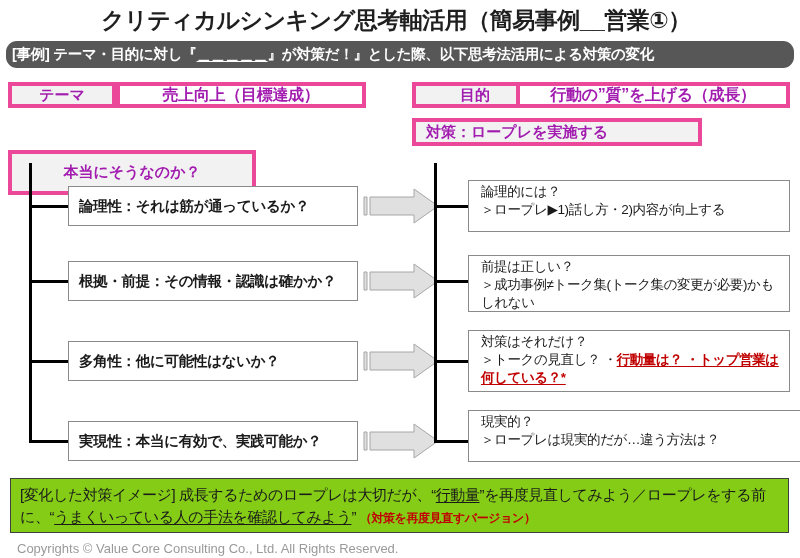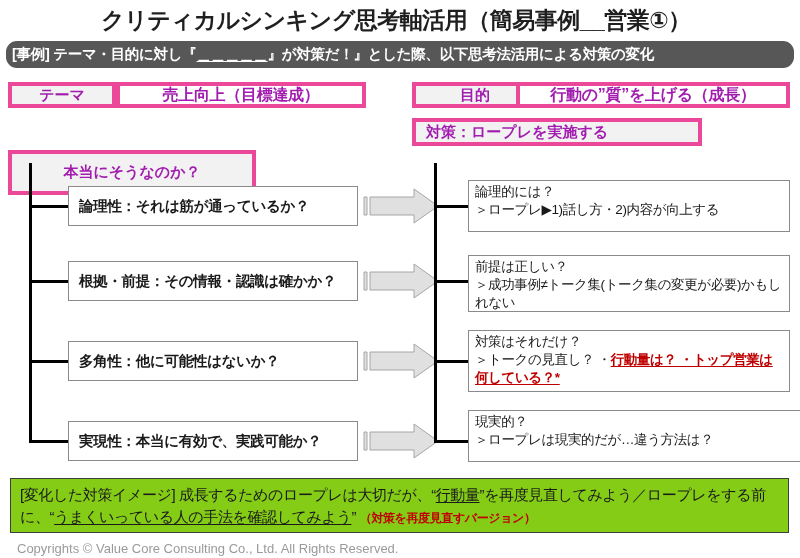--- a/index.html
+++ b/index.html
@@ -112,21 +112,21 @@
     white-space: nowrap;
   }
   .axis-name { display: inline-block; }
 
   
   .ans-box {
     position: absolute;
     box-sizing: border-box;
     border: 1px solid #8a8a8a;
     background: #ffffff;
-    padding: 2px 4px 2px 6px;
+    padding: 2px 4px 2px 12px;
     font-size: 13.5px;
     line-height: 1.34;
     letter-spacing: -0.4px;
   }
   .ans-q { display: block; }
   .ans-a { display: block; }
   .red-underline {
     color: #c00000;
     text-decoration: underline;
     text-underline-offset: 2px;

